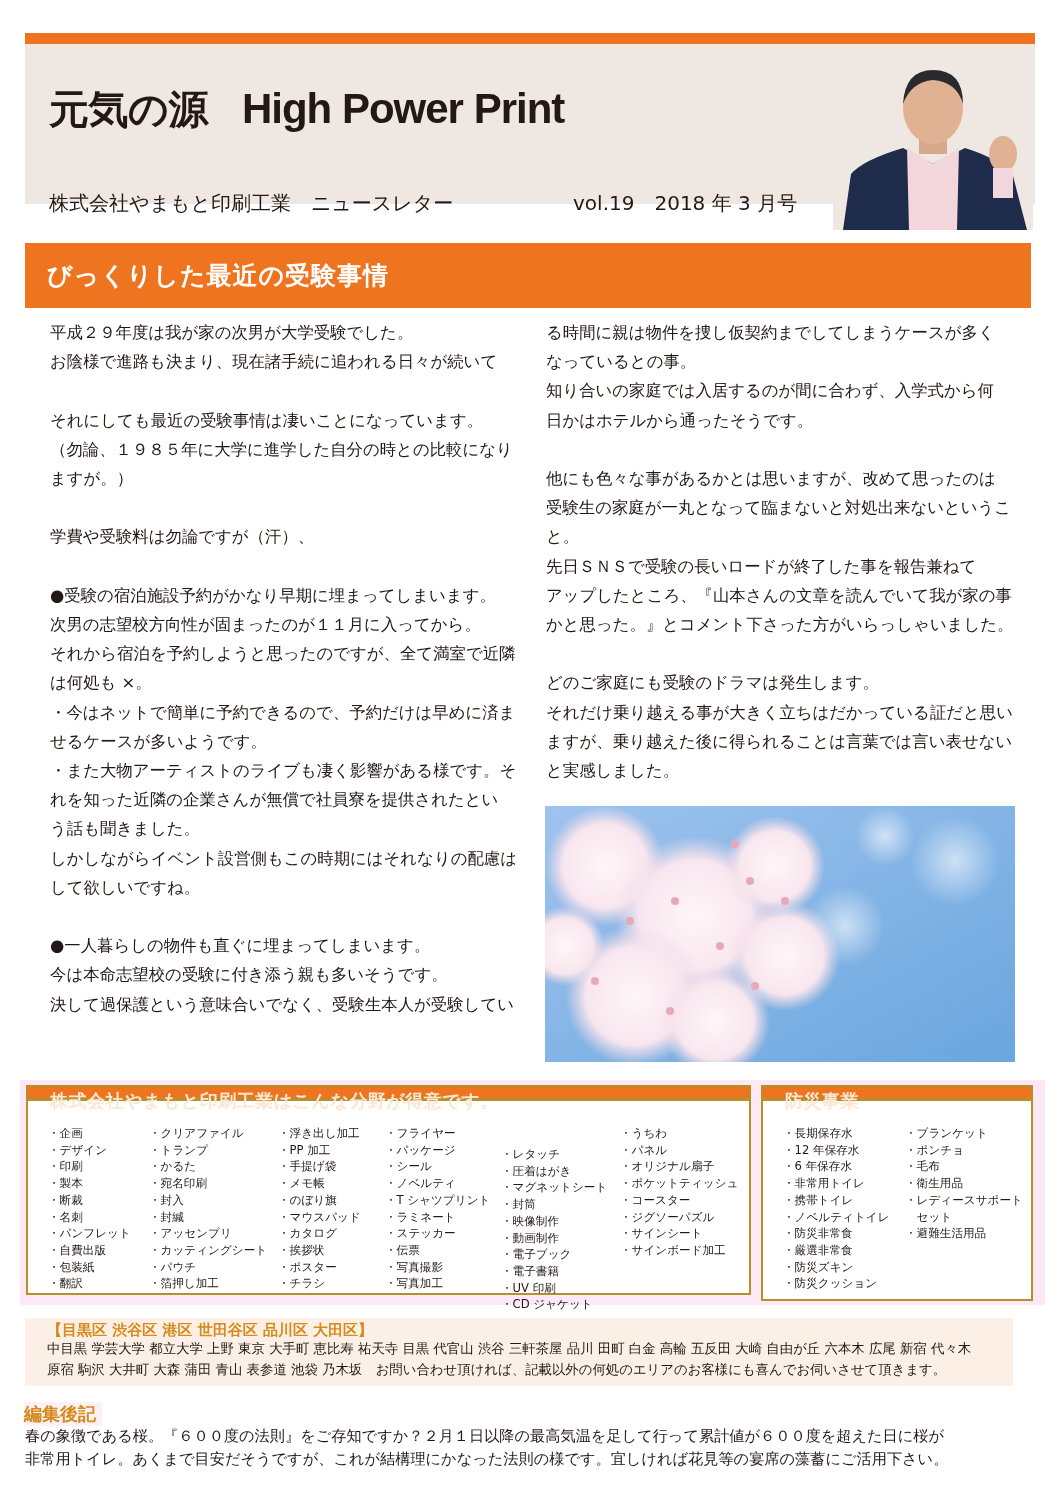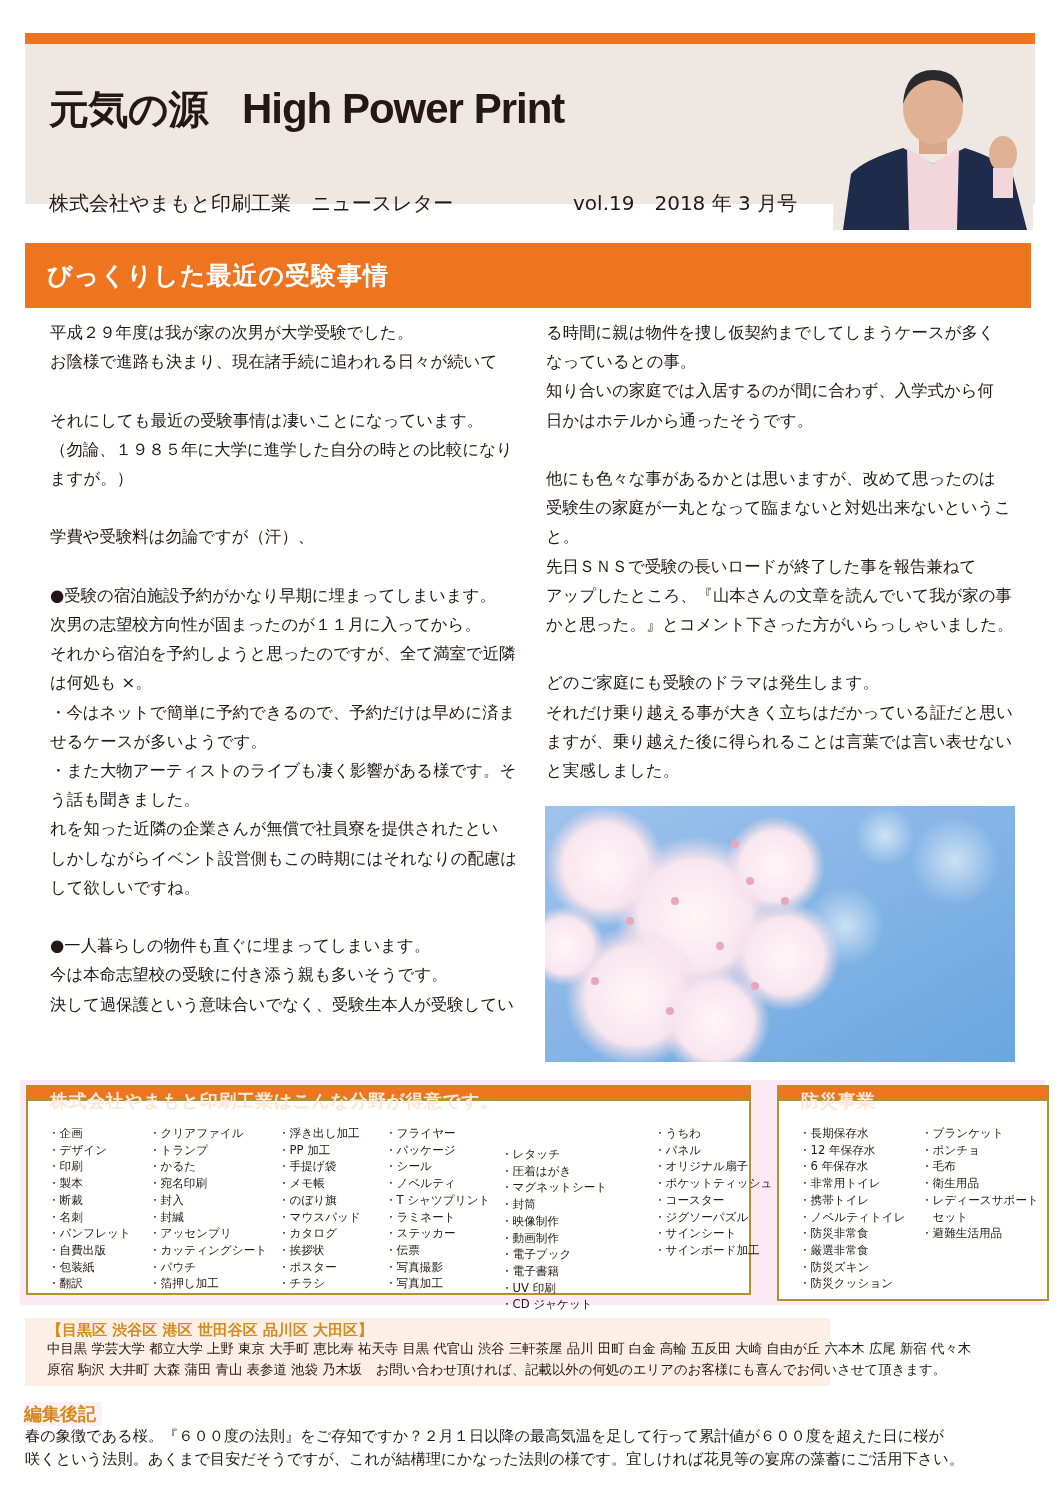--- a/index.html
+++ b/index.html
@@ -25,25 +25,25 @@
   .col p { min-height: 29.2px; }
 
   .sakura { position: absolute; left: 545px; top: 806px; width: 470px; height: 256px; overflow: hidden; }
 
   
   .pink-band { position: absolute; left: 20px; top: 1080px; width: 1025px; height: 225px; background: #fde9f6; }
   .panel { position: absolute; border: 2px solid #b8902a; background: #ffffff; }
   .panel-head { position: absolute; left: 0; top: 0; right: 0; height: 14px; background: #ee7420; border-bottom: 3px solid #b8902a; }
   .panel-head span { position: absolute; left: 22px; top: 2px; font-size: 18px; font-weight: bold; color: #fbe7d2; white-space: nowrap; letter-spacing: 0.5px; }
   .panel-services { left: 26px; top: 1085px; width: 725px; height: 210px; }
-  .panel-bousai { left: 761px; top: 1085px; width: 272px; height: 216px; margin-left: 16px; }
+  .panel-bousai { left: 761px; top: 1085px; width: 272px; height: 216px; }
   .svc-col { position: absolute; top: 38px; font-size: 11.6px; line-height: 16.7px; color: #231815; white-space: nowrap; }
 
   
-  .area { position: absolute; left: 25px; top: 1318px; width: 805px; height: 68px; background: #fcf0e6; }
+  .area { position: absolute; left: 25px; top: 1318px; width: 988px; height: 68px; background: #fcf0e6; }
   .area .areas-title { position: absolute; left: 22px; top: 3px; font-size: 15px; font-weight: bold; color: #d68a1b; white-space: nowrap; }
   .area .line { position: absolute; left: 22px; font-size: 13.4px; color: #231815; white-space: nowrap; }
 
   
   .editor-title { position: absolute; left: 24px; top: 1402px; font-size: 18px; font-weight: bold; color: #d68a1b; background: #fdf1f6; padding: 0 6px 0 0; white-space: nowrap; }
   .editor-body { position: absolute; left: 25px; top: 1425px; font-size: 15.2px; line-height: 23px; color: #231815; white-space: nowrap; }
 </style>
 </head>
 <body>
 
@@ -89,22 +89,22 @@
     <p></p>
     <p>学費や受験料は勿論ですが（汗）、</p>
     <p></p>
     <p>●受験の宿泊施設予約がかなり早期に埋まってしまいます。</p>
     <p>次男の志望校方向性が固まったのが１１月に入ってから。</p>
     <p>それから宿泊を予約しようと思ったのですが、全て満室で近隣</p>
     <p>は何処も ×。</p>
     <p>・今はネットで簡単に予約できるので、予約だけは早めに済ま</p>
     <p>せるケースが多いようです。</p>
     <p>・また大物アーティストのライブも凄く影響がある様です。そ</p>
+    <p>れを知った近隣の企業さんが無償で社員寮を提供されたとい</p>
     <p>う話も聞きました。</p>
-    <p>れを知った近隣の企業さんが無償で社員寮を提供されたとい</p>
     <p>しかしながらイベント設営側もこの時期にはそれなりの配慮は</p>
     <p>して欲しいですね。</p>
     <p></p>
     <p>●一人暮らしの物件も直ぐに埋まってしまいます。</p>
     <p>今は本命志望校の受験に付き添う親も多いそうです。</p>
     <p>決して過保護という意味合いでなく、受験生本人が受験してい</p>
   </div>
 <div class="col col-right" id="col-right">
     <p>る時間に親は物件を捜し仮契約までしてしまうケースが多く</p>
     <p>なっているとの事。</p>
@@ -228,21 +228,21 @@
         <div>・圧着はがき</div>
         <div>・マグネットシート</div>
         <div>・封筒</div>
         <div>・映像制作</div>
         <div>・動画制作</div>
         <div>・電子ブック</div>
         <div>・電子書籍</div>
         <div>・UV 印刷</div>
         <div>・CD ジャケット</div>
       </div>
-      <div class="svc-col" style="left: 592px; margin-left: 34px;">
+      <div class="svc-col" style="left: 592px;">
         <div>・うちわ</div>
         <div>・パネル</div>
         <div>・オリジナル扇子</div>
         <div>・ポケットティッシュ</div>
         <div>・コースター</div>
         <div>・ジグソーパズル</div>
         <div>・サインシート</div>
         <div>・サインボード加工</div>
       </div>
     </div>
@@ -279,14 +279,14 @@
 
 <div class="area">
   <div class="areas-title">【目黒区 渋谷区 港区 世田谷区 品川区 大田区】</div>
   <div class="line" style="top:22px">中目黒 学芸大学 都立大学 上野 東京 大手町 恵比寿 祐天寺 目黒 代官山 渋谷 三軒茶屋 品川 田町 白金 高輪 五反田 大崎 自由が丘 六本木 広尾 新宿 代々木</div>
   <div class="line" style="top:43px">原宿 駒沢 大井町 大森 蒲田 青山 表参道 池袋 乃木坂　お問い合わせ頂ければ、記載以外の何処のエリアのお客様にも喜んでお伺いさせて頂きます。</div>
 </div>
 
 <div class="editor-title">編集後記</div>
 <div class="editor-body">
   <div>春の象徴である桜。『６００度の法則』をご存知ですか？２月１日以降の最高気温を足して行って累計値が６００度を超えた日に桜が</div>
-  <div>咲くという法則。あくまで目安だそうですが、これが結構理にかなった法則の様です。宜しければ花見等の宴席の藻蓄にご活用下さい。</div>
+  <div>非常用トイレ。あくまで目安だそうですが、これが結構理にかなった法則の様です。宜しければ花見等の宴席の藻蓄にご活用下さい。</div>
 </div>
 
 </body></html>

